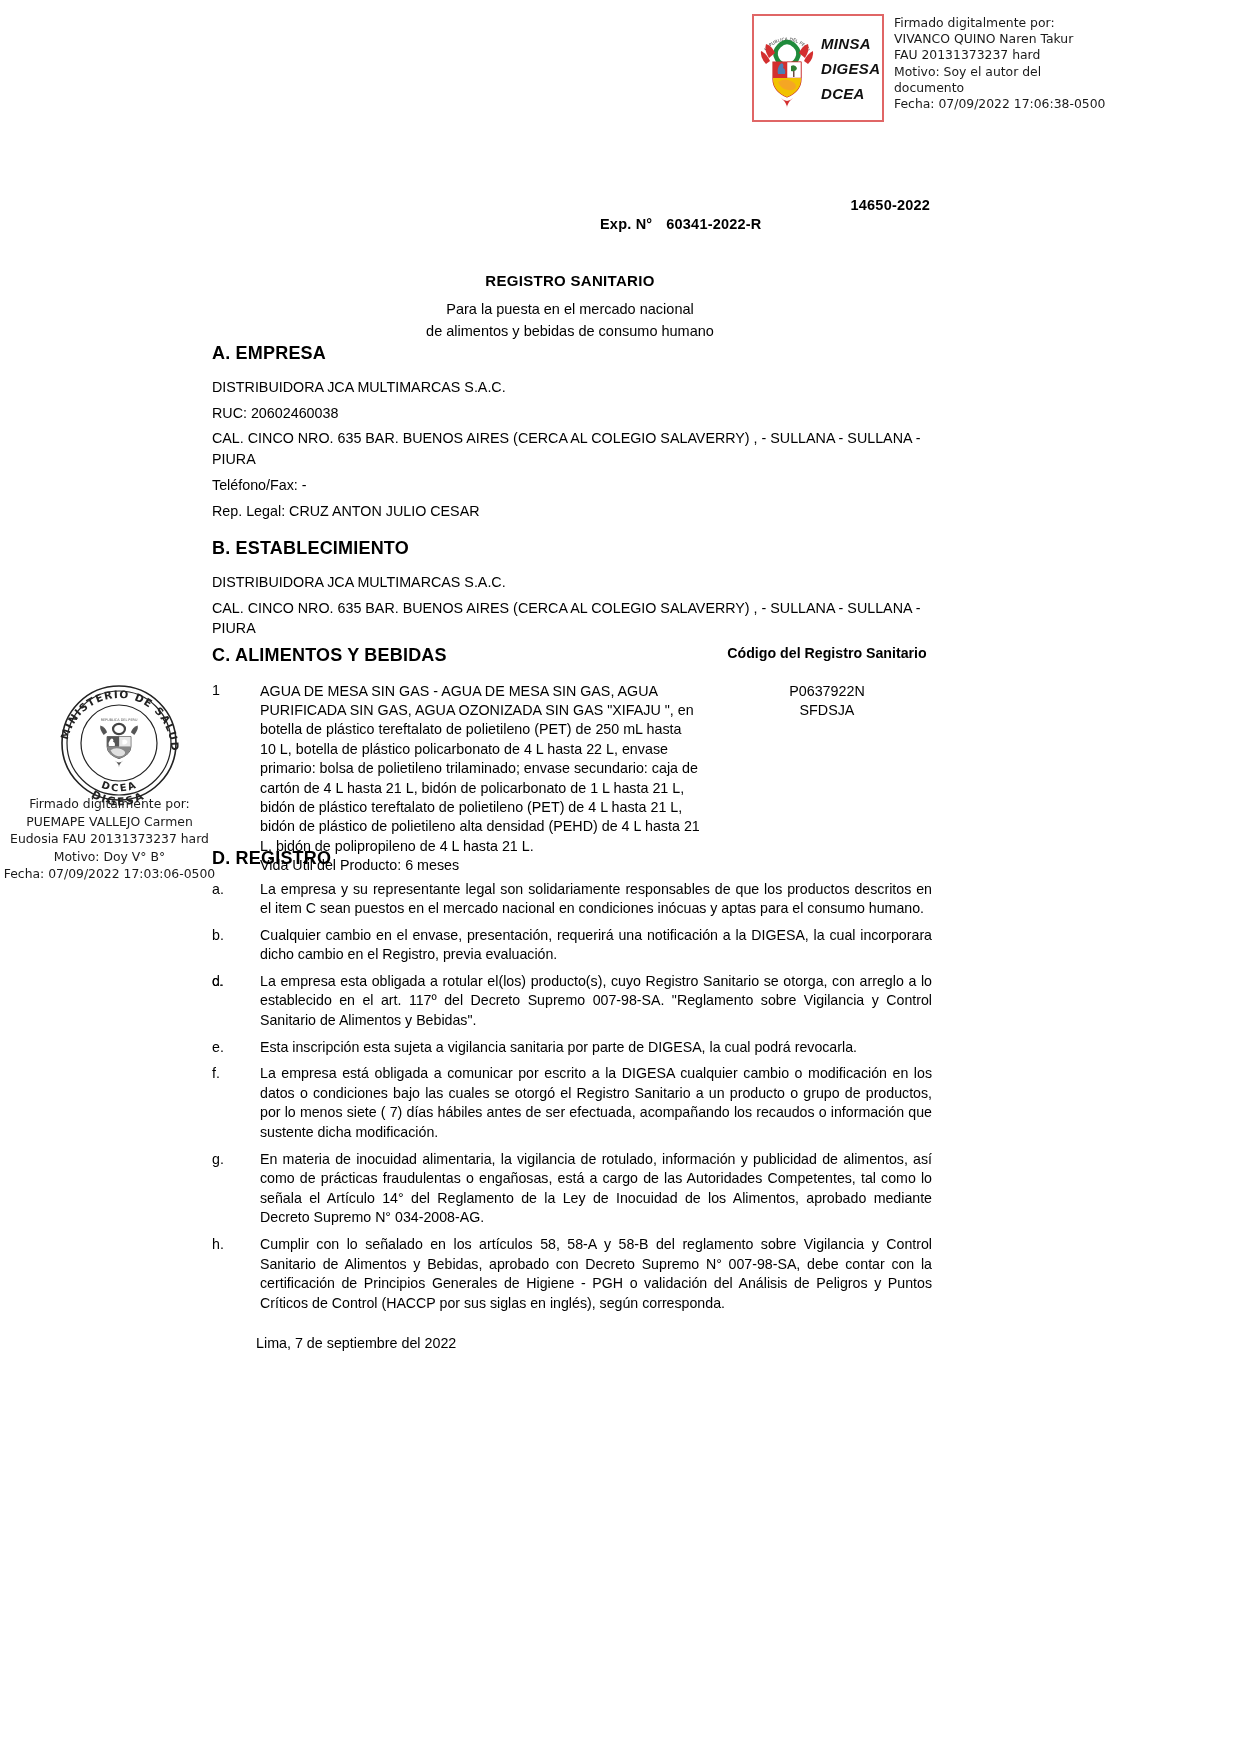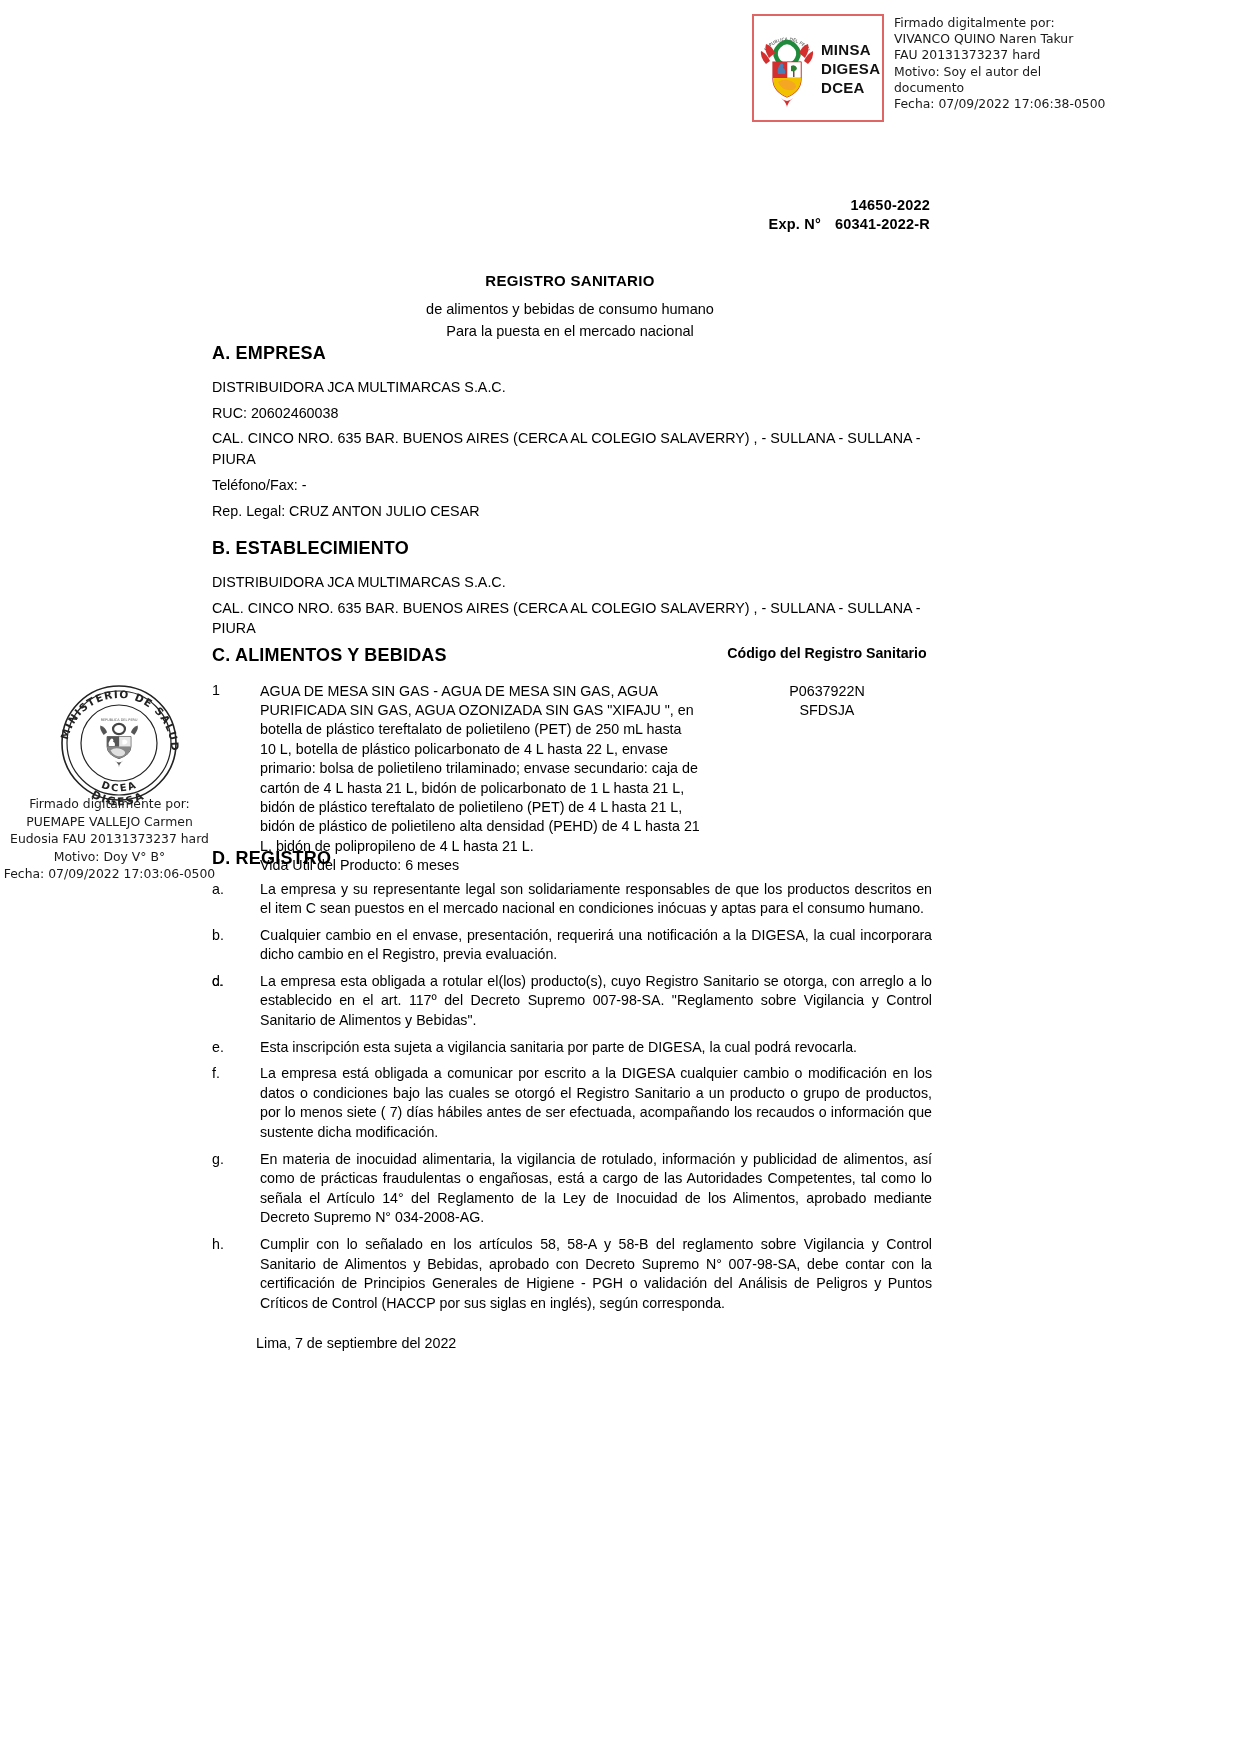--- a/index.html
+++ b/index.html
@@ -43,22 +43,23 @@
     width: 60px;
     height: 96px;
     flex: 0 0 60px;
     position: relative;
   }
   .minsa-labels {
     display: flex;
     flex-direction: column;
     justify-content: center;
     align-items: flex-start;
-    gap: 4px;
+    gap: 10px;
     padding-left: 4px;
+    font-style: italic;
   }
   .minsa-labels span {
     font-size: 15px;
     font-weight: bold;
     letter-spacing: 0.3px;
     line-height: 1;
     color: #111;
   }
   .sig-top-text {
     font-family: "DejaVu Sans", sans-serif;
@@ -78,21 +79,20 @@
     text-align: right;
     font-size: 14.5px;
     font-weight: bold;
     letter-spacing: 0.2px;
   }
   .exp-line {
     position: absolute;
     left: 600px;
     top: 216px;
     width: 330px;
-    text-align: right;
     font-size: 14.5px;
     font-weight: bold;
     letter-spacing: 0.2px;
   }
   .exp-line .exp-label { margin-right: 14px; }
 
   
   .title-block {
     position: absolute;
     left: 220px;
@@ -283,22 +283,22 @@
     </div>
   </div>
 
   <div class="doc-num">14650-2022</div>
   <div class="exp-line">
     <span class="exp-label">Exp. N°</span><span>60341-2022-R</span>
   </div>
 
   <div class="title-block">
     <div class="title-main">REGISTRO SANITARIO</div>
+    <div class="title-sub">Para la puesta en el mercado nacional</div>
     <div class="title-sub">de alimentos y bebidas de consumo humano</div>
-    <div class="title-sub">Para la puesta en el mercado nacional</div>
   </div>
 
   <div class="body-area">
 
     <div class="sec-head">A. EMPRESA</div>
     <div class="line">DISTRIBUIDORA JCA MULTIMARCAS S.A.C.</div>
     <div class="line">RUC: 20602460038</div>
     <div class="line wrap">CAL. CINCO NRO. 635 BAR. BUENOS AIRES (CERCA AL COLEGIO SALAVERRY) , - SULLANA - SULLANA - PIURA</div>
     <div class="line">Teléfono/Fax: -</div>
     <div class="line gap-after">Rep. Legal: CRUZ ANTON JULIO CESAR</div>

